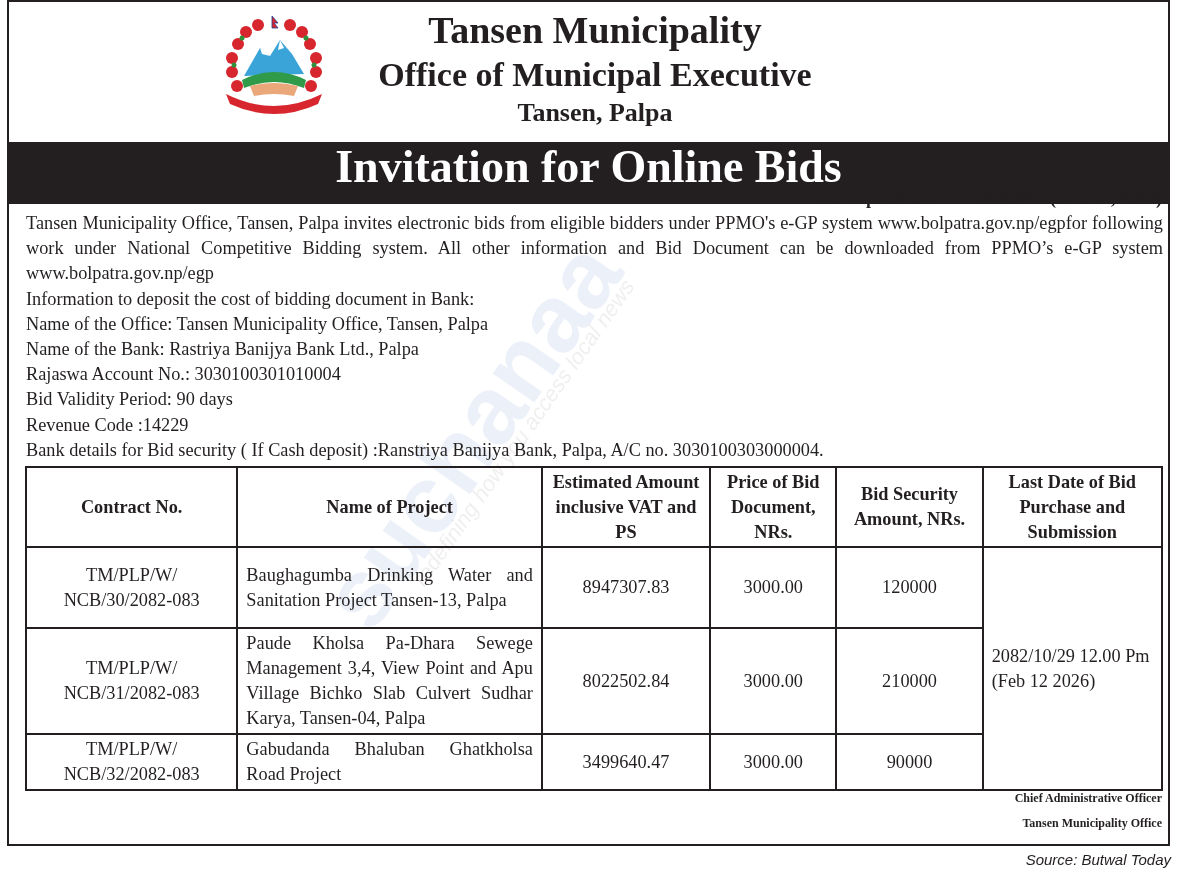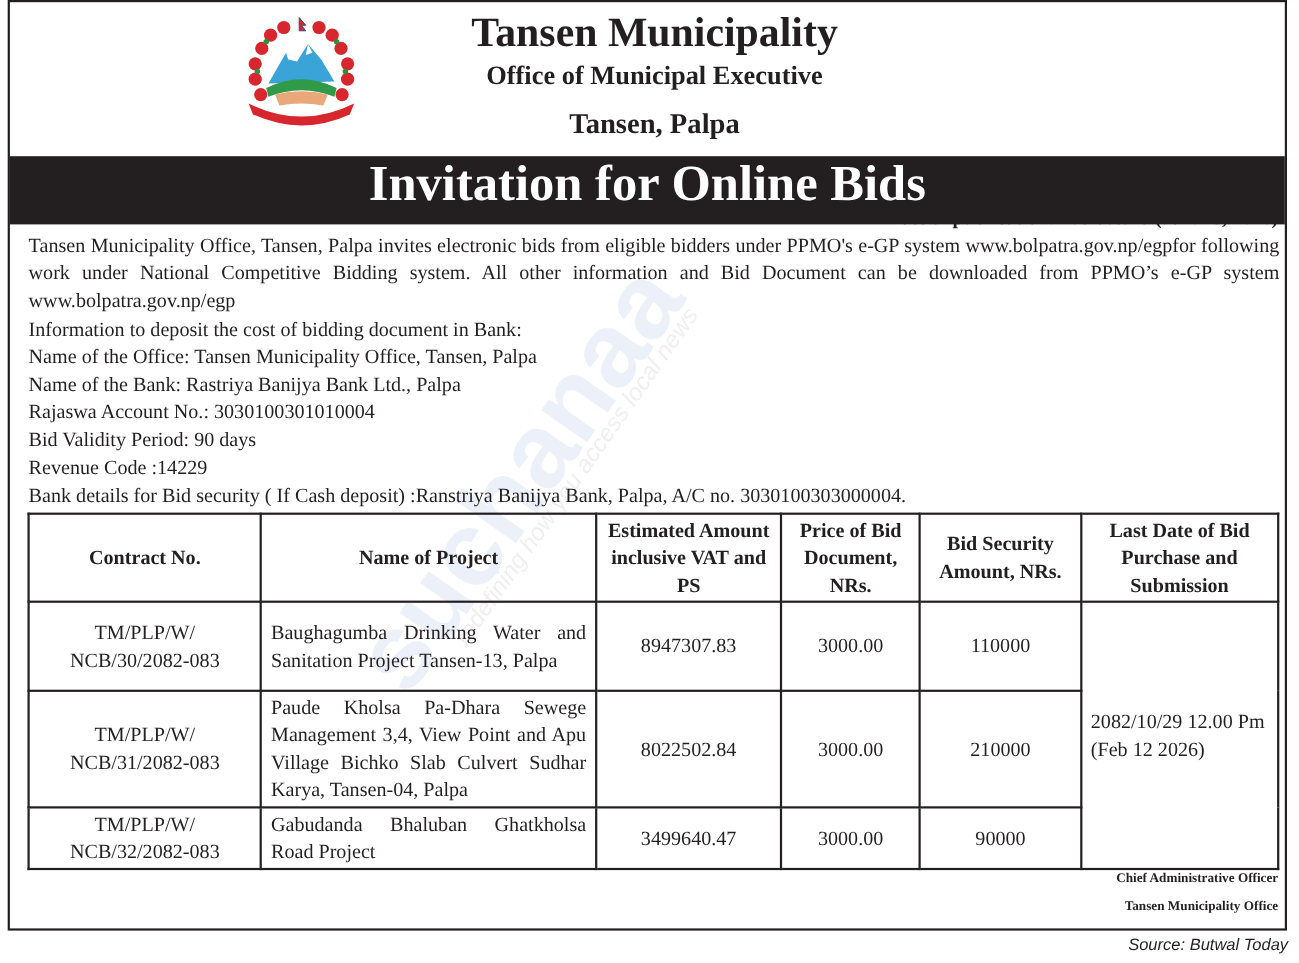--- a/index.html
+++ b/index.html
@@ -10,21 +10,21 @@
     color:#231f20;
   }
   .frame {
     position:absolute; left:7px; top:0px; width:1163px; height:846px;
     border:2px solid #231f20; border-top:2px solid #231f20;
     box-sizing:border-box; background:transparent;
   }
   .emblem { position:absolute; left:220px; top:14px; width:108px; height:104px; }
   .hdr { position:absolute; left:330px; width:530px; text-align:center; font-weight:bold; }
   .hdr1 { top:8px; font-size:38px; }
-  .hdr2 { top:56px; font-size:24px; }
+  .hdr2 { top:56px; font-size:34px; }
   .hdr3 { top:98px; font-size:26px; }
   .banner {
     position:absolute; left:9px; top:142px; width:1159px; height:62px;
     background:#231f20; color:#ffffff; text-align:center;
     font-size:46px; font-weight:bold; line-height:50px;
   }
   .pubdate {
     position:absolute; right:19px; top:188px; font-size:18px; font-weight:bold;
   }
   .body-text {
@@ -141,21 +141,21 @@
   </thead>
   <tbody>
     <tr style="height:81px">
       <td>
         <div>TM/PLP/W/</div>
         <div>NCB/30/2082-083</div>
       </td>
       <td class="proj">Baughagumba Drinking Water and Sanitation Project Tansen-13, Palpa</td>
       <td>8947307.83</td>
       <td>3000.00</td>
-      <td>110000</td>
+      <td>120000</td>
       <td rowspan="3" style="text-align:left; padding:0 8px;">2082/10/29   12.00 Pm (Feb 12 2026)</td>
     </tr>
     <tr style="height:106px">
       <td>
         <div>TM/PLP/W/</div>
         <div>NCB/31/2082-083</div>
       </td>
       <td class="proj">Paude Kholsa Pa-Dhara Sewege Management 3,4, View Point and Apu Village Bichko Slab Culvert Sudhar Karya, Tansen-04, Palpa</td>
       <td>8022502.84</td>
       <td>3000.00</td>

